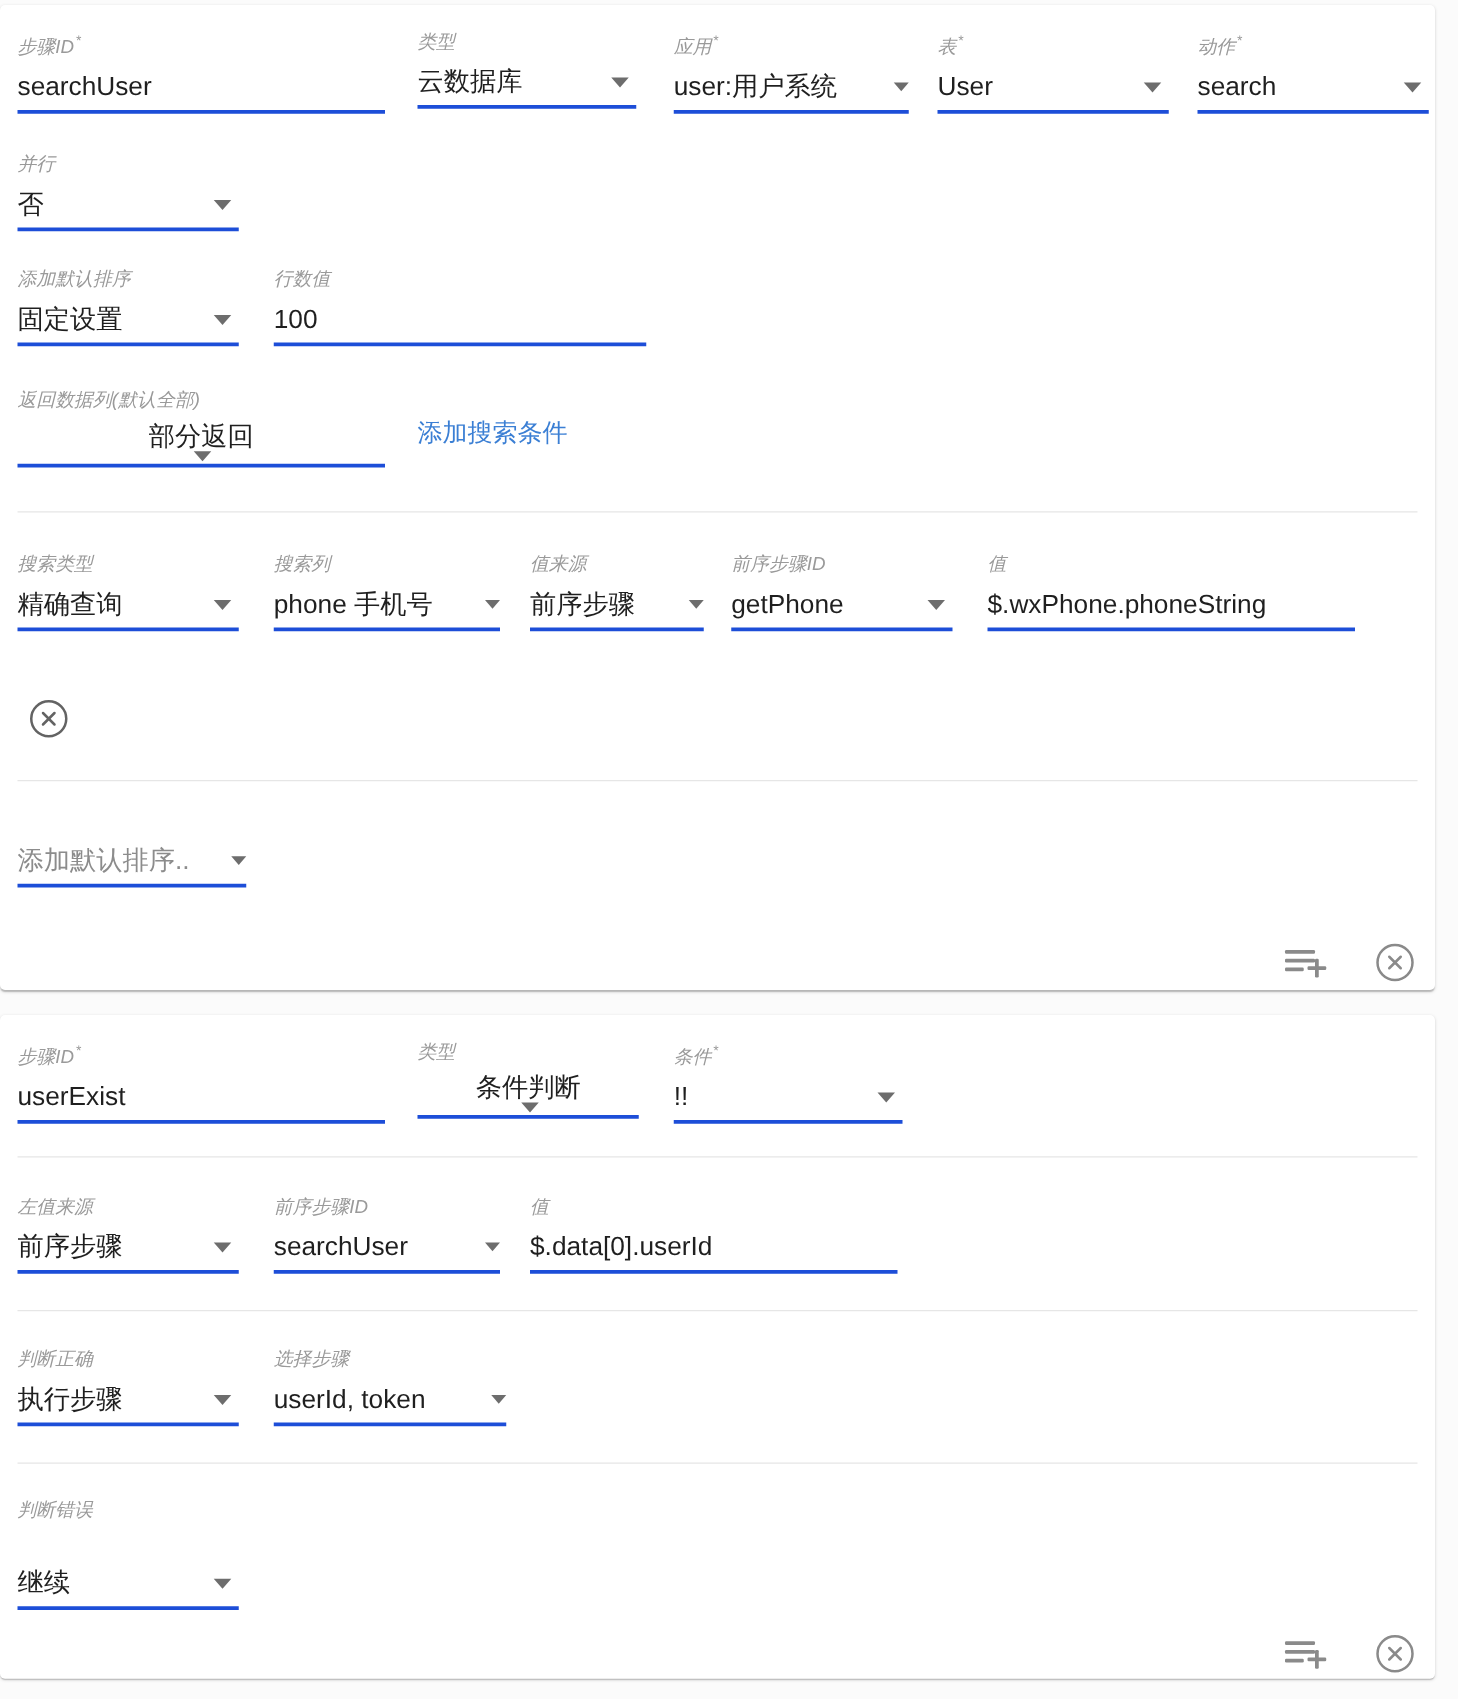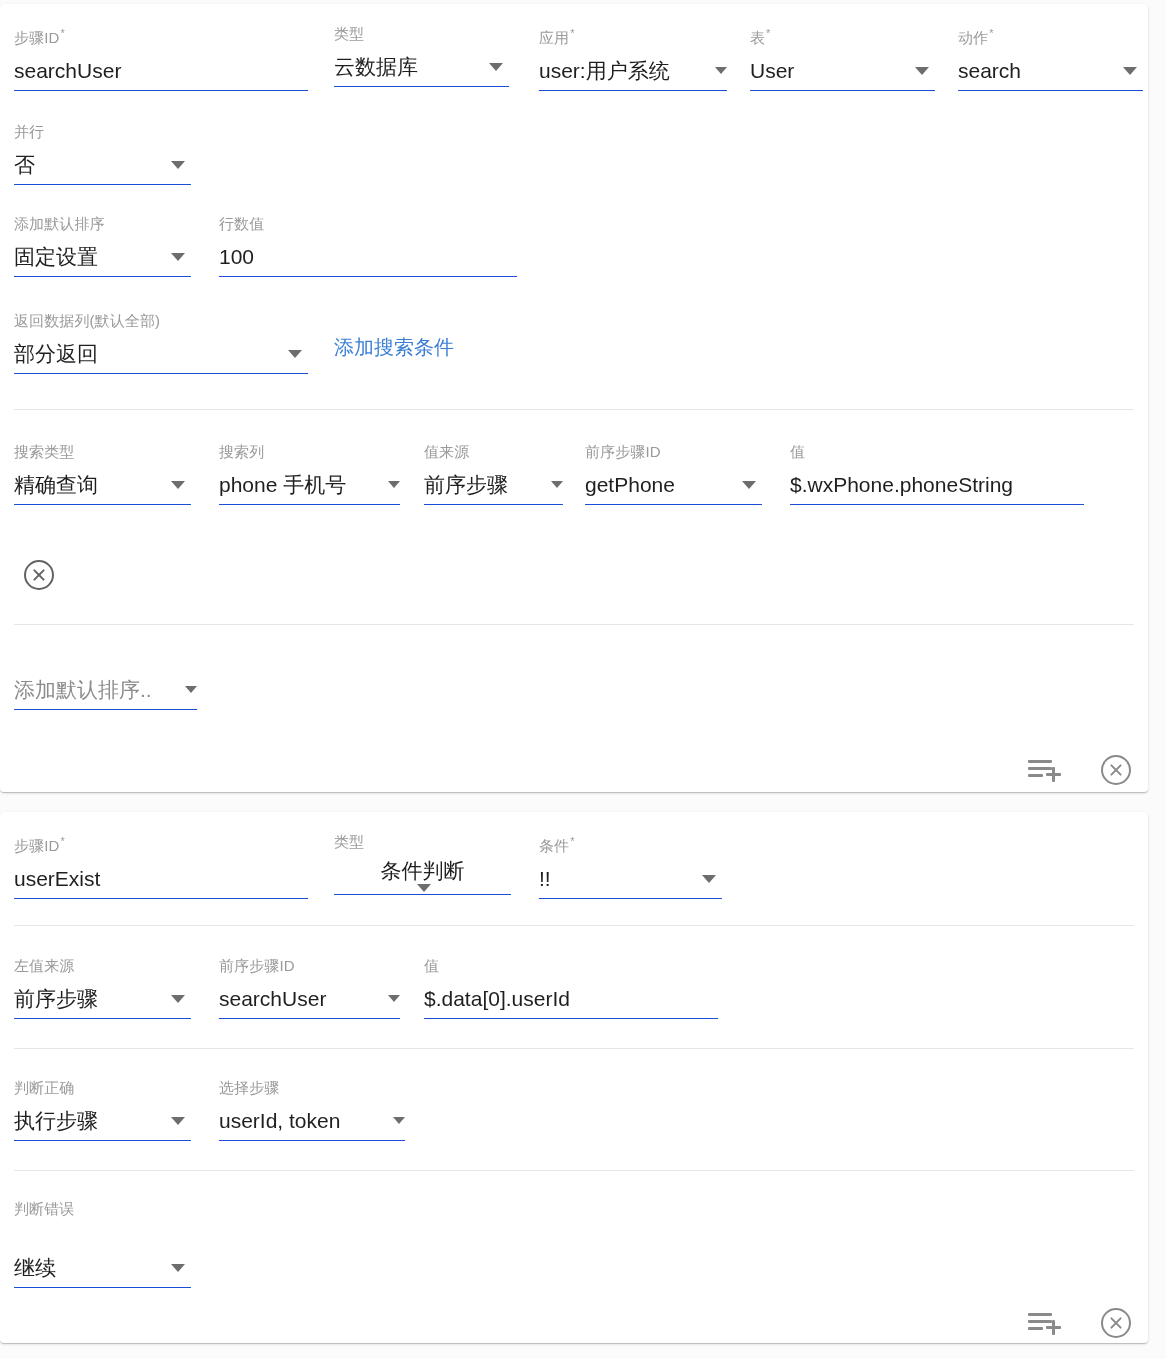--- a/index.html
+++ b/index.html
@@ -43,32 +43,33 @@
     position: relative;
     padding-top: 10px;
   }
   .field-label {
     font-size: 15px;
     color: #9a9a9a;
     line-height: 19px;
     letter-spacing: 0.1px;
     white-space: nowrap;
     font-weight: 400;
+    font-style: italic;
   }
   .field-label .req {
     color: #9a9a9a;
     font-size: 11px;
     vertical-align: super;
     margin-left: 1px;
   }
   .control {
     position: relative;
     margin-top: 6px;
     height: 38px;
-    border-bottom: 1px solid #1d4ed8;
+    border-bottom: 3px solid #1d4ed8;
     display: flex;
     align-items: center;
   }
   .value {
     font-size: 21px;
     color: #1f1f1f;
     line-height: 28px;
     white-space: nowrap;
     overflow: hidden;
     flex: 1 1 auto;
@@ -240,21 +241,21 @@
         <div class="field-label"><span>行数值</span></div>
         <div class="control" style="width:298px;">
           <div class="value">100</div>
         </div>
       </div>
     </div>
 
     <div class="row" style="position:absolute; left:14px; top:297px;">
       <div class="field" style="width:320px;">
         <div class="field-label"><span>返回数据列(默认全部)</span></div>
-        <div class="control" style="width:294px;">
+        <div class="control" style="width:294px;flex-direction:column;">
           <div class="value">部分返回</div>
           <span class="caret"></span>
         </div>
       </div>
       <div class="field" style="width:220px; padding-top:33px;">
         <span class="link">添加搜索条件</span>
       </div>
     </div>
 
     <div class="divider" style="top:405px;"></div>

